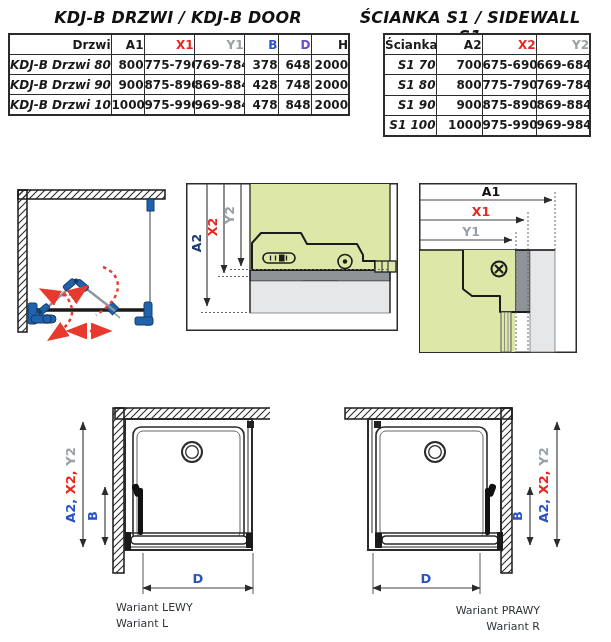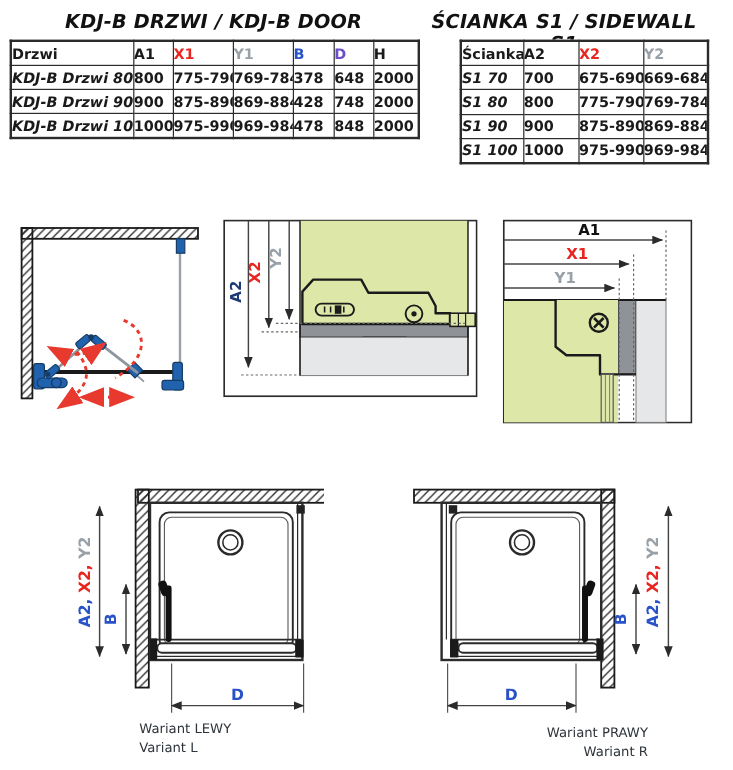--- a/index.html
+++ b/index.html
@@ -1,21 +1,21 @@
 <!DOCTYPE html>
 <html><head>
 <meta charset="utf-8">
 <style>
   html,body{margin:0;padding:0;}
   body{width:611px;height:642px;background:#fff;position:relative;overflow:hidden;
        font-family:"DejaVu Sans","Liberation Sans",sans-serif;color:#1a1a1a;}
   .abs{position:absolute;}
   .title{font-weight:bold;font-style:italic;font-size:16px;text-align:center;letter-spacing:.2px;color:#111;}
   table.spec{border-collapse:collapse;table-layout:fixed;background:#fff;}
-  table.spec td,table.spec th{border:1.5px solid #2b2b2b;text-align:left;vertical-align:middle;
+  table.spec td,table.spec th{border:1.5px solid #2b2b2b;text-align:right;vertical-align:middle;
        padding:0;font-size:12px;font-weight:bold;overflow:hidden;white-space:nowrap;}
   table.spec{border:2px solid #2b2b2b;}
   .t1 td,.t1 th{height:19px;}
   .t2 td,.t2 th{height:19.2px;}
   th.c-red{color:#e8251f;} th.c-gray{color:#98a0a8;} th.c-blue{color:#2a52c8;}
   th.c-purple{color:#6a4fc8;} 
   td.rowname{font-style:italic;font-size:11.5px;}
   .cap{font-size:11px;color:#2f353b;line-height:16px;}
   .cap.center{text-align:right;}
   svg text{font-family:"DejaVu Sans","Liberation Sans",sans-serif;font-weight:bold;}
@@ -361,18 +361,18 @@
   <g>
     <line x1="35" y1="153" x2="35" y2="194" stroke="#555" stroke-width="1"></line>
     <line x1="142" y1="153" x2="142" y2="194" stroke="#555" stroke-width="1"></line>
     <line x1="35" y1="188" x2="142" y2="188" stroke="#444" stroke-width="1.2" marker-start="url(#vr-dim)" marker-end="url(#vr-dim)"></line>
     <text x="88" y="183" font-size="13" fill="#2a52c8" text-anchor="middle">D</text>
   </g>
 </svg>
 
 <div class="abs cap" style="left:116px;top:600px;width:130px;">
   <div>Wariant LEWY</div>
-  <div>Variant L</div>
+  <div>Wariant L</div>
 </div>
 <div class="abs cap center" style="left:400px;top:603px;width:140px;">
   <div>Wariant PRAWY</div>
   <div>Wariant R</div>
 </div>
 
 </body></html>

